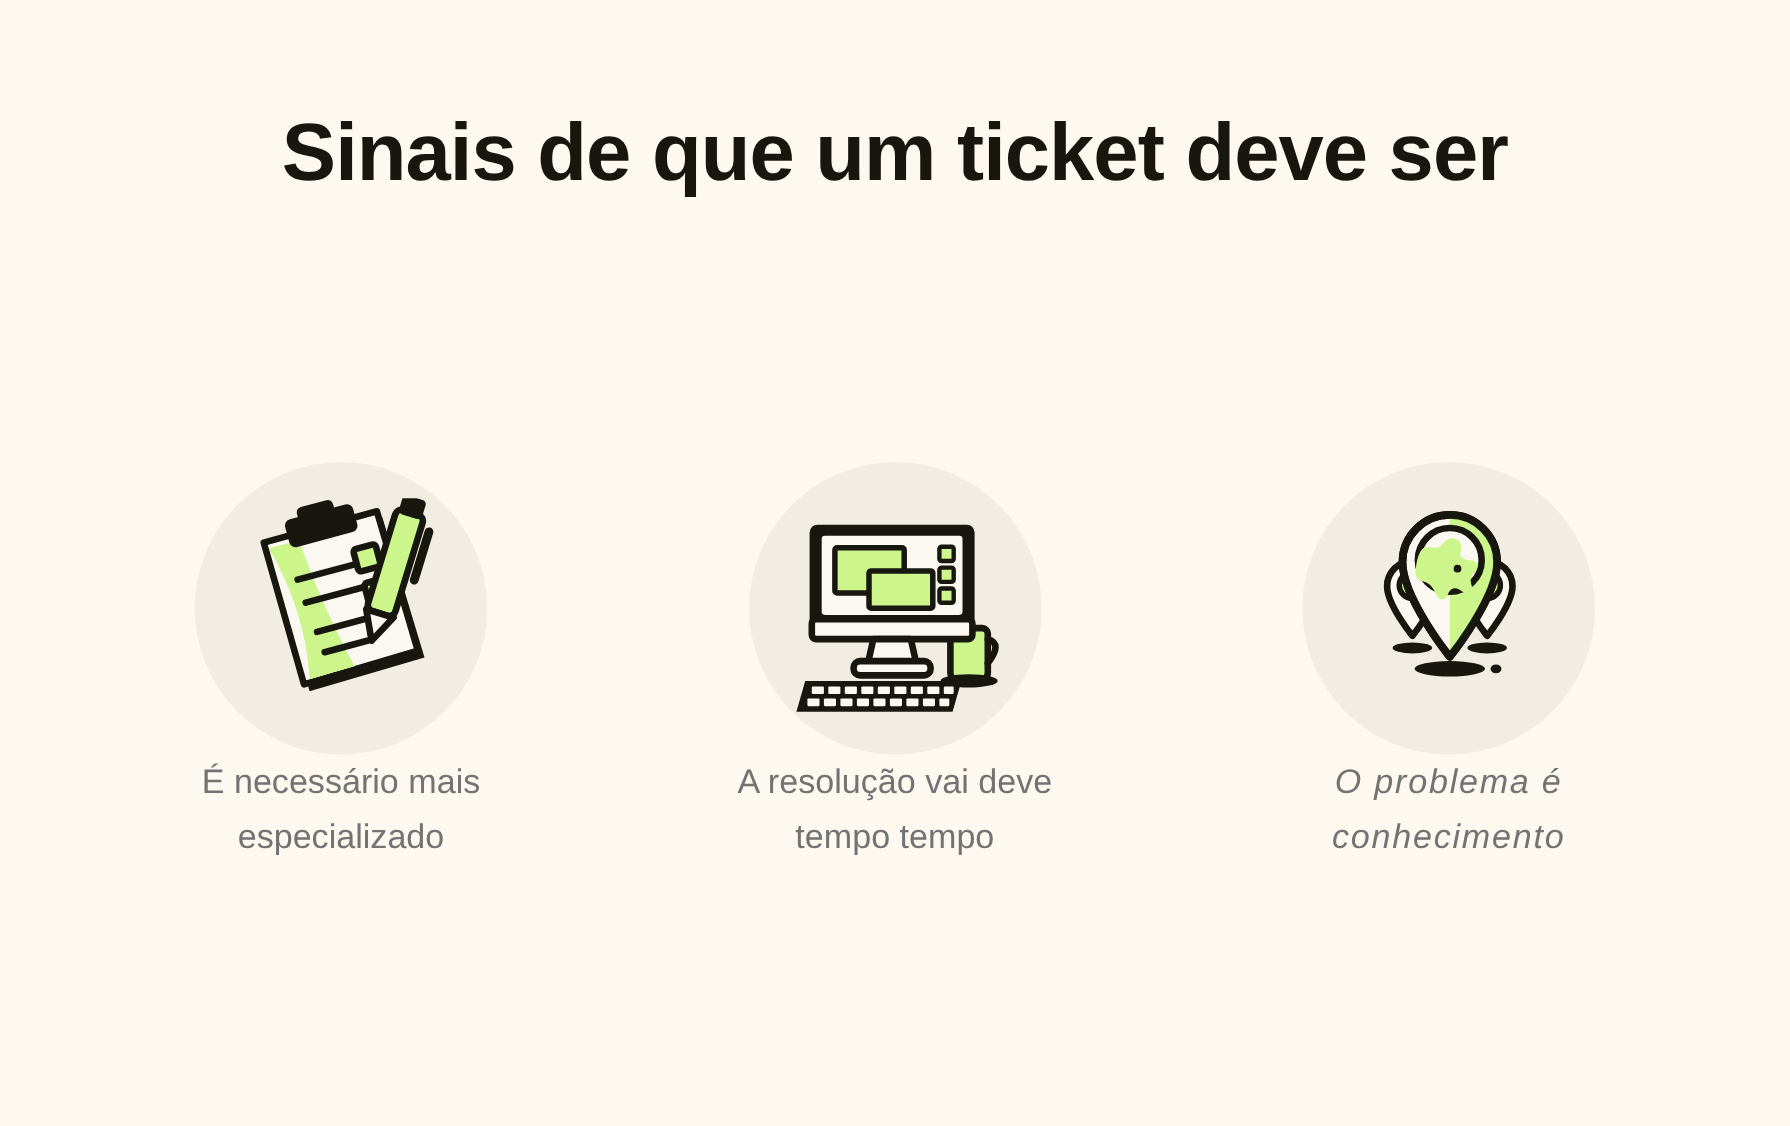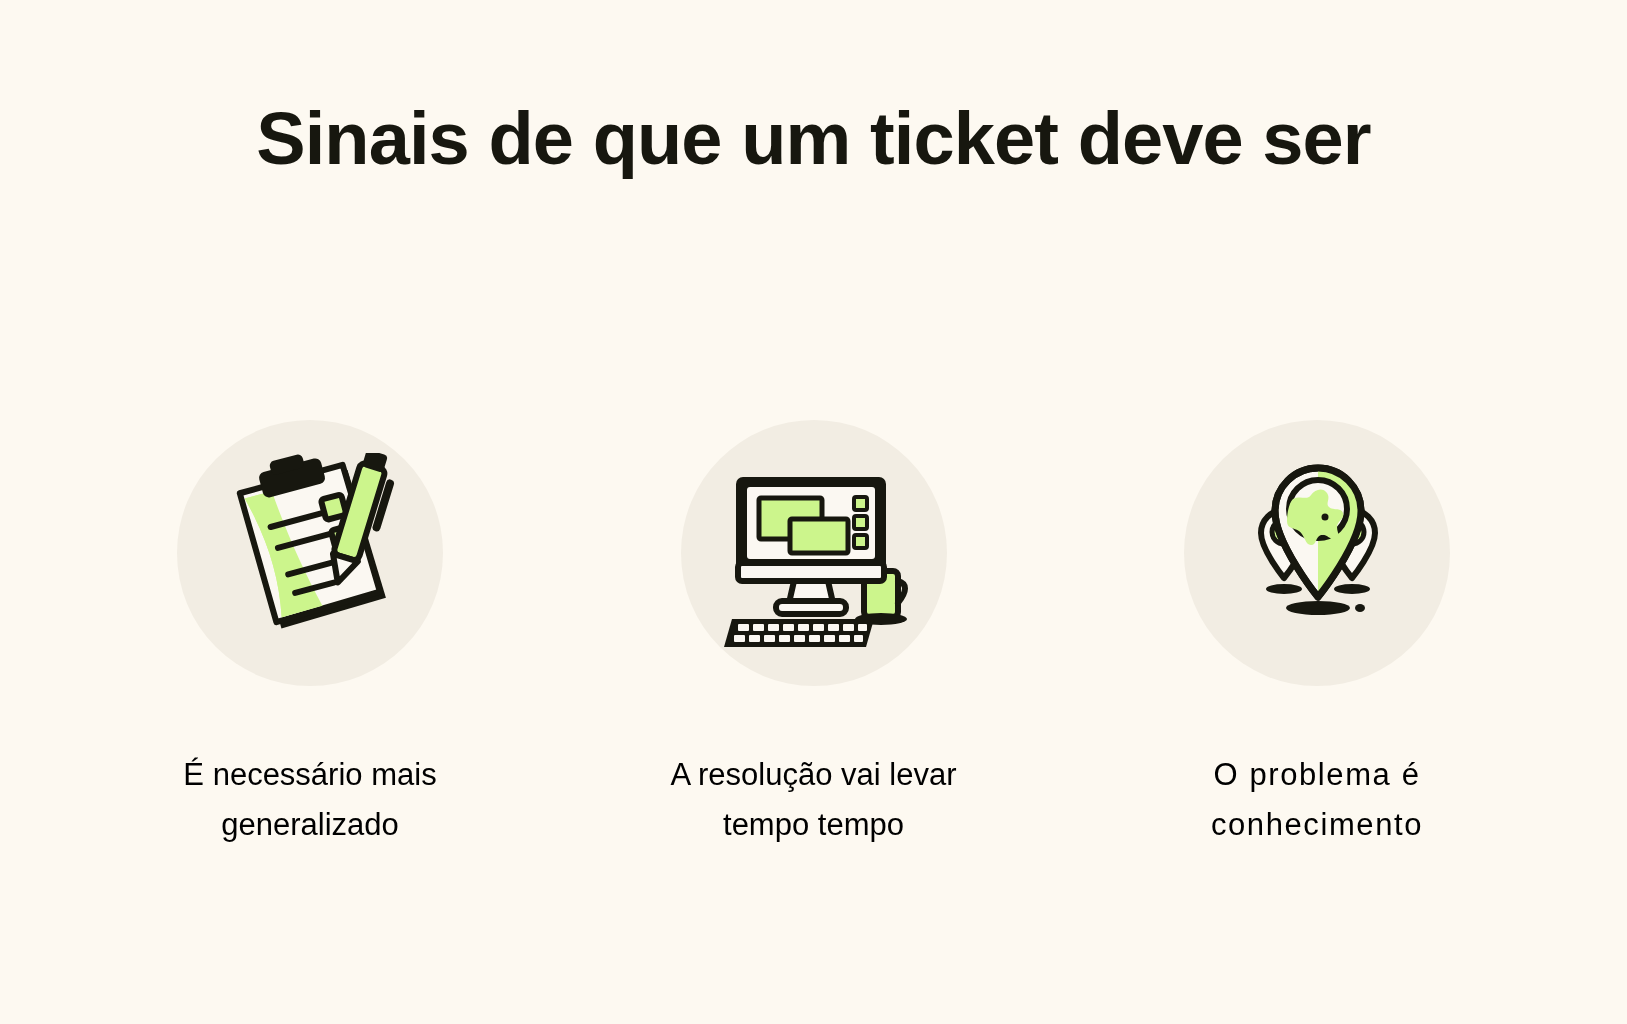--- a/index.html
+++ b/index.html
@@ -73,31 +73,31 @@
     align-items: center;
     justify-content: center;
     position: relative;
   }
 
   .icon-circle svg {
     display: block;
   }
 
   .caption {
-    margin-top: 64px;
     font-size: 31px;
     line-height: 50px;
     font-weight: 400;
     text-align: center;
-    color: #000000;
+    color: #737373;
     max-width: 420px;
   }
 
   .caption.spaced {
     letter-spacing: 1.6px;
+    font-style: italic;
   }
 
   .caption-line {
     display: block;
   }
 </style>
 </head>
 <body>
 
 <div class="slide">
@@ -137,21 +137,21 @@
                 <rect x="138" y="4" width="22" height="18" rx="4" fill="#17170F"></rect>
                 <path d="M136 114 L149 140 L162 114 Z" fill="#FBF8F2" stroke="#17170F" stroke-width="6" stroke-linejoin="round"></path>
                 <rect x="166" y="26" width="8" height="54" rx="4" fill="#17170F"></rect>
               </g>
             </g>
           </svg>
         </span>
       </div>
       <div class="caption">
         <span class="caption-line">É necessário mais</span>
-        <span class="caption-line">generalizado</span>
+        <span class="caption-line">especializado</span>
       </div>
     </div>
 
     <div class="column">
       <div class="icon-circle">
         <span>
           <svg width="200" height="200" viewBox="0 0 200 200" fill="none" xmlns="http://www.w3.org/2000/svg">
 
             <rect x="150" y="118" width="34" height="46" rx="5" fill="#CCF58C" stroke="#17170F" stroke-width="6"></rect>
             <path d="M184 128 q14 4 0 22" stroke="#17170F" stroke-width="6" fill="none" stroke-linecap="round"></path>
@@ -192,21 +192,21 @@
               <rect x="80" y="182" width="11" height="7" rx="1"></rect>
               <rect x="95" y="182" width="11" height="7" rx="1"></rect>
               <rect x="110" y="182" width="11" height="7" rx="1"></rect>
               <rect x="125" y="182" width="11" height="7" rx="1"></rect>
               <rect x="140" y="182" width="9" height="7" rx="1"></rect>
             </g>
           </svg>
         </span>
       </div>
       <div class="caption">
-        <span class="caption-line">A resolução vai levar</span>
+        <span class="caption-line">A resolução vai deve</span>
         <span class="caption-line">tempo tempo</span>
       </div>
     </div>
 
     <div class="column">
       <div class="icon-circle">
         <span>
           <svg width="200" height="200" viewBox="0 0 200 200" fill="none" xmlns="http://www.w3.org/2000/svg">
 
             <path d="M44 80 a23 23 0 0 1 46 0 c0 17 -23 45 -23 45 s-23 -28 -23 -45 z" fill="#FBF8F2" stroke="#17170F" stroke-width="6" stroke-linejoin="round"></path>

